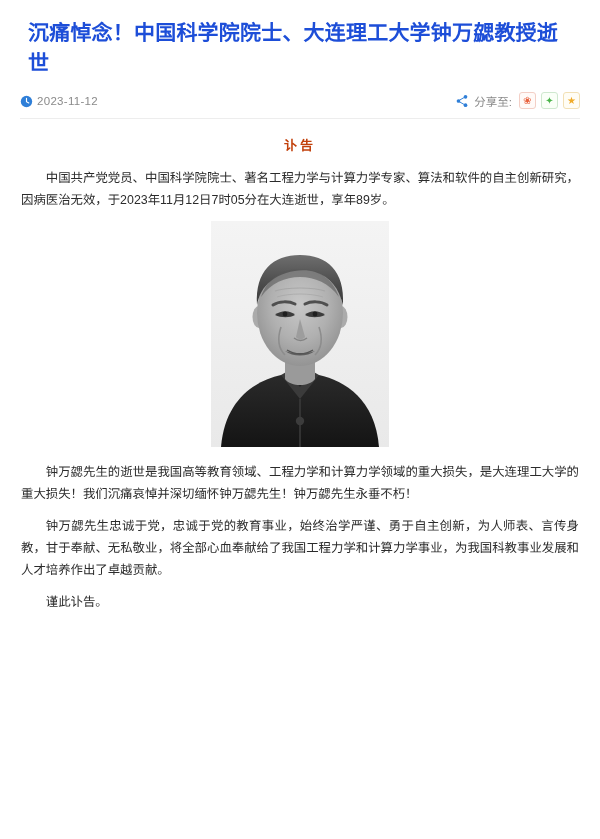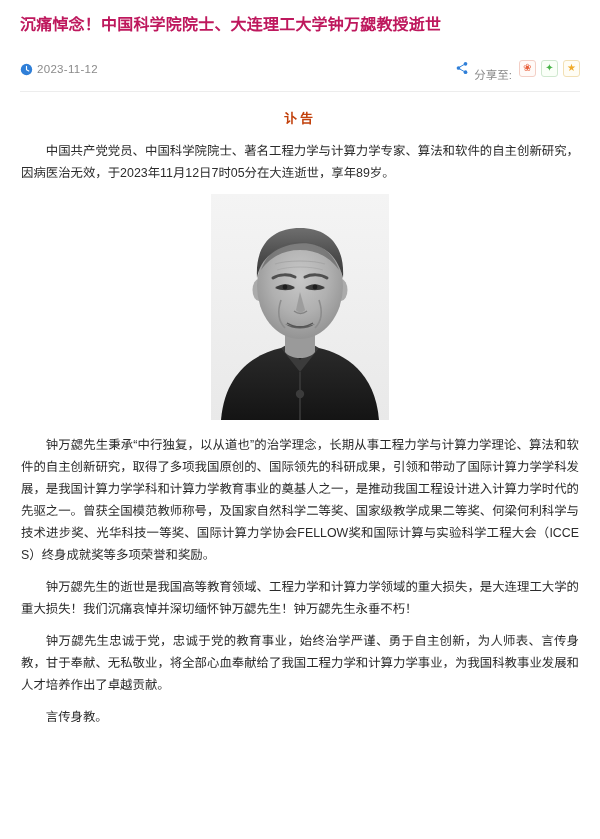--- a/index.html
+++ b/index.html
@@ -24,26 +24,26 @@
     padding: 0;
     position: relative;
   }
 
   
   .article-header {
     padding: 10px 20px 0 20px;
   }
 
   .article-title {
-    font-size: 16px;
+    font-size: 21px;
     line-height: 30px;
     font-weight: bold;
-    color: #be185d;
+    color: #1d4ed8;
     letter-spacing: 0.2px;
-    margin: 0;
+    margin: 8px;
     word-break: break-all;
   }
 
   .meta-row {
     display: flex;
     align-items: center;
     justify-content: space-between;
     margin-top: 14px;
     padding-bottom: 9px;
     border-bottom: 1px solid #ededed;
@@ -78,21 +78,20 @@
     width: 14px;
     height: 14px;
     display: inline-block;
     flex: 0 0 auto;
   }
 
   .share-label {
     font-size: 11.5px;
     color: #8a8a8a;
     margin-right: 2px;
-    margin-top: 12px;
   }
 
   .share-btn {
     width: 17px;
     height: 17px;
     border-radius: 3px;
     display: inline-flex;
     align-items: center;
     justify-content: center;
     box-sizing: border-box;
@@ -252,19 +251,18 @@
 
           <path d="M74 130 C82 136 96 136 104 130 C96 133 82 133 74 130 Z" fill="#5e5e5e"></path>
           <path d="M76 129 C84 134 94 134 102 129" stroke="#555555" stroke-width="1.3" fill="none"></path>
 
           <path d="M64 70 C76 66 102 66 114 70" stroke="#a2a2a2" stroke-width="1.1" fill="none" opacity="0.8"></path>
           <path d="M66 76 C78 72 100 72 112 76" stroke="#a2a2a2" stroke-width="1" fill="none" opacity="0.6"></path>
         </svg>
       </div>
     </div>
 
-    <p class="para">钟万勰先生秉承“中行独复，以从道也”的治学理念，长期从事工程力学与计算力学理论、算法和软件的自主创新研究，取得了多项我国原创的、国际领先的科研成果，引领和带动了国际计算力学学科发展，是我国计算力学学科和计算力学教育事业的奠基人之一，是推动我国工程设计进入计算力学时代的先驱之一。曾获全国模范教师称号，及国家自然科学二等奖、国家级教学成果二等奖、何梁何利科学与技术进步奖、光华科技一等奖、国际计算力学协会FELLOW奖和国际计算与实验科学工程大会（ICCES）终身成就奖等多项荣誉和奖励。</p>
     <p class="para">钟万勰先生的逝世是我国高等教育领域、工程力学和计算力学领域的重大损失，是大连理工大学的重大损失！我们沉痛哀悼并深切缅怀钟万勰先生！钟万勰先生永垂不朽！</p>
     <p class="para">钟万勰先生忠诚于党，忠诚于党的教育事业，始终治学严谨、勇于自主创新，为人师表、言传身教，甘于奉献、无私敬业，将全部心血奉献给了我国工程力学和计算力学事业，为我国科教事业发展和人才培养作出了卓越贡献。</p>
-    <p class="para">言传身教。</p>
+    <p class="para">谨此讣告。</p>
 
   </div>
 </div>
 
 </body></html>

